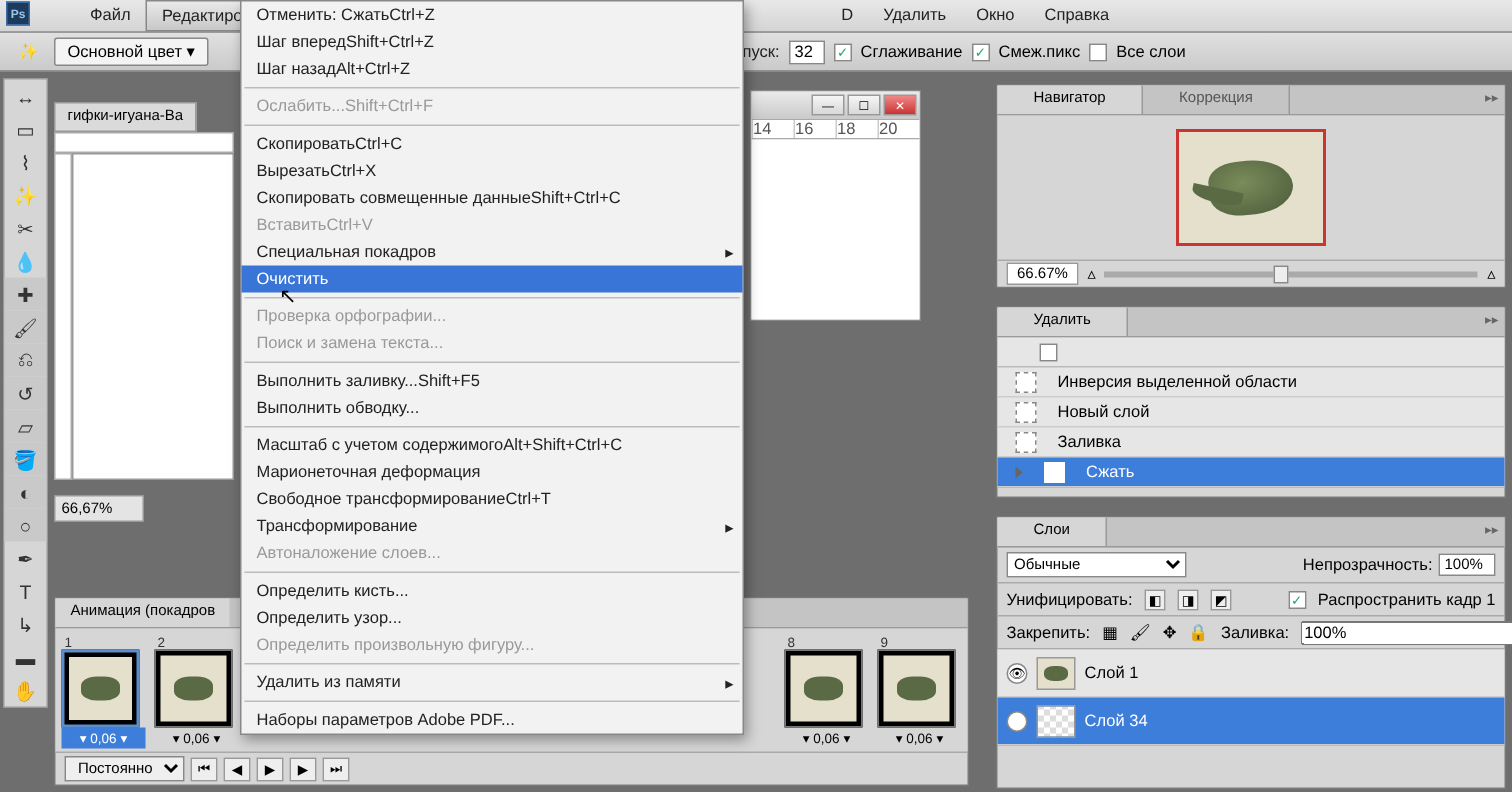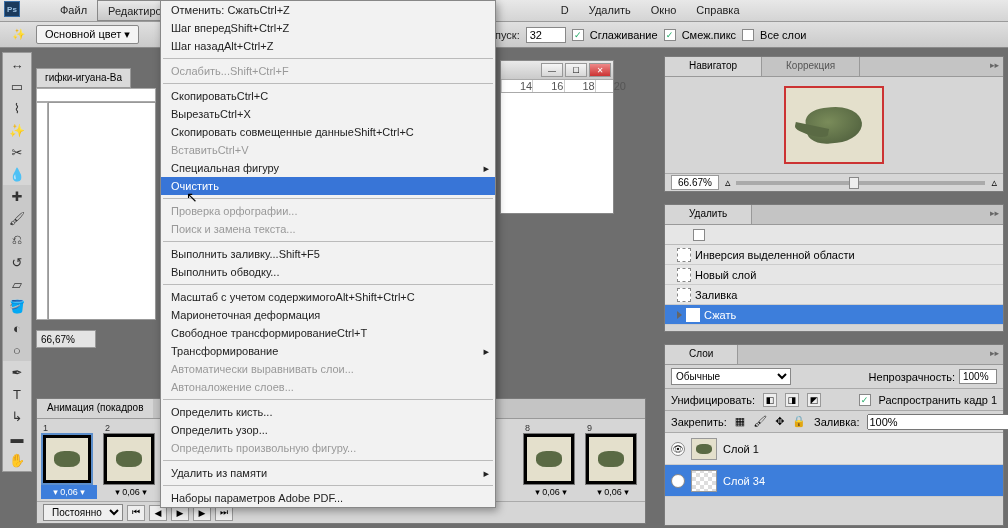--- a/index.html
+++ b/index.html
@@ -10,21 +10,21 @@
 .menubar .ps-icon { width: 50px; height: 18px; display: flex; align-items: center; padding-left: 4px; }
 .ps-square { width: 16px; height: 16px; background: #1b3a5c; border: 1px solid #3a6ea5; display: flex; align-items: center; justify-content: center; color: #a0c4e4; font-size: 8px; font-weight: bold; }
 .menu-item { padding: 4px 10px; color: #222; cursor: default; }
 .menu-item.active { background: linear-gradient(#e9e9e9,#c8c8c8); border: 1px solid #888; }
 
 
 .optbar { position: absolute; top: 22px; left: 0; right: 0; height: 26px; background: linear-gradient(#e0e0e0,#cacaca); border-bottom: 1px solid #8a8a8a; display: flex; align-items: center; padding-left: 8px; gap: 6px; }
 .wand-icon { width: 22px; height: 22px; display: flex; align-items: center; justify-content: center; }
 .color-btn { background: #f4f4f4; border: 1px solid #888; padding: 2px 8px; border-radius: 2px; }
 .opt-label { color: #222; margin-left: 8px; }
-.opt-input { width: 40px; border: 1px solid #888; padding: 1px 3px; background: #fff; }
+.opt-input { width: 24px; border: 1px solid #888; padding: 1px 3px; background: #fff; }
 .checkbox { width: 12px; height: 12px; border: 1px solid #888; background: #fff; display: inline-flex; align-items: center; justify-content: center; }
 .checkbox.checked::after { content: '✓'; font-size: 9px; color: #2a6; }
 
 
 .tools { position: absolute; left: 2px; top: 52px; width: 30px; background: #d6d6d6; border: 1px solid #999; }
 .tool { width: 28px; height: 22px; display: flex; align-items: center; justify-content: center; font-size: 13px; color: #333; }
 .tool.grp2 { background: #c9c9c9; }
 
 
 .dropdown { position: absolute; left: 160px; top: 0; width: 336px; background: #f2f2f2; border: 1px solid #888; box-shadow: 2px 3px 8px rgba(0,0,0,.35); z-index: 50; }
@@ -34,21 +34,21 @@
 .dd-item .arrow { position: absolute; right: 6px; }
 .dd-sep { height: 1px; background: #bbb; margin: 3px 2px; }
 .cursor { position: absolute; left: 186px; top: 189px; z-index: 60; font-size: 14px; color: #000; }
 
 
 .docwin { position: absolute; top: 60px; left: 500px; width: 114px; border: 1px solid #888; background: #eaeaea; }
 .docwin .tb { height: 18px; background: linear-gradient(#eaeaea,#cacaca); display: flex; justify-content: flex-end; gap: 2px; padding: 2px; }
 .tb-btn { width: 22px; height: 14px; border: 1px solid #999; background: linear-gradient(#f6f6f6,#d8d8d8); display: flex; align-items: center; justify-content: center; font-size: 8px; }
 .tb-btn.close { background: linear-gradient(#e88,#c33); color: #fff; }
 .docwin .ruler { height: 14px; background: #fff; border-top: 1px solid #aaa; border-bottom: 1px solid #aaa; display: flex; font-size: 8px; color: #555; }
-.ruler span { flex: 1; border-left: 1px solid #ccc; padding-left: 18px; }
+.ruler span { flex: 1; border-left: 1px solid #ccc; padding-left: 0; }
 .docwin .canvas { height: 120px; background: #fff; }
 
 
 .doc-tab { position: absolute; top: 68px; left: 36px; height: 20px; background: #dadada; border: 1px solid #999; padding: 3px 8px; font-size: 10px; }
 .doc-ruler { position: absolute; top: 88px; left: 36px; right: auto; width: 120px; height: 14px; background: #fff; border: 1px solid #aaa; }
 .doc-canvas { position: absolute; top: 102px; left: 48px; width: 108px; height: 218px; background: #fff; border: 1px solid #999; }
 .doc-vr { position: absolute; top: 102px; left: 36px; width: 12px; height: 218px; background: #fff; border: 1px solid #aaa; }
 .doc-status { position: absolute; top: 330px; left: 36px; width: 60px; height: 18px; background: #e4e4e4; border: 1px solid #999; display: flex; align-items: center; padding: 0 4px; font-size: 10px; }
 
 
@@ -65,21 +65,21 @@
 .iguana::after { content:''; position:absolute; left:-12px; top:16px; width:34px; height:10px; background:#5a6a44; border-radius: 0 0 40% 60%; transform: rotate(18deg); }
 .nav-foot { height: 18px; display: flex; align-items: center; gap: 6px; padding: 0 6px; border-top: 1px solid #aaa; background: #d6d6d6; }
 .nav-zoom { background: #fff; border: 1px solid #999; padding: 1px 6px; font-size: 10px; }
 .nav-slider { flex: 1; height: 4px; background: #aaa; position: relative; }
 .nav-slider .knob { position: absolute; left: 45%; top: -4px; width: 10px; height: 12px; background: #eee; border: 1px solid #888; }
 
 .hist-panel { left: 664px; top: 204px; width: 340px; height: 128px; }
 .hist-body { background: #e6e6e6; }
 .hist-head { height: 20px; border-bottom: 1px solid #bbb; display:flex; align-items:center; padding-left: 28px; }
 .hist-sq { width: 12px; height: 12px; background: #fff; border: 1px solid #888; margin-right: 6px; }
-.hist-row { height: 20px; display: flex; align-items: center; border-bottom: 1px solid #ccc; padding-left: 12px; gap: 4px; }
+.hist-row { height: 20px; display: flex; align-items: center; border-bottom: 1px solid #ccc; padding-left: 12px; gap: 14px; }
 .hist-row .step-icon { width: 14px; height: 14px; background: #fff; border: 1px dashed #888; }
 .hist-row.sel { background: #3d7edb; color: #fff; }
 .hist-row.sel .step-icon { border-color: #fff; }
 .hist-row .tri { width:0; height:0; border-top:4px solid transparent; border-bottom:4px solid transparent; border-left:5px solid #666; }
 
 .layers-panel { left: 664px; top: 344px; width: 340px; height: 182px; }
 .layers-opts { height: 24px; display: flex; align-items: center; gap: 6px; padding: 0 6px; border-bottom: 1px solid #aaa; }
 .layers-opts select { border: 1px solid #888; padding: 1px 0; font-size: 10px; width: 120px; background:#fff; }
 .layers-opts .op-box { display:flex; align-items:center; gap:4px; margin-left:auto; }
 .layers-opts input { width: 38px; border: 1px solid #888; padding: 1px 3px; font-size: 10px; }
@@ -199,21 +199,21 @@
     </div>
     <div class="dd-item">
       <span>Скопировать совмещенные данные</span>
       <span>Shift+Ctrl+C</span>
     </div>
     <div class="dd-item disabled">
       <span>Вставить</span>
       <span>Ctrl+V</span>
     </div>
     <div class="dd-item">
-      <span>Специальная фигуру</span>
+      <span>Специальная покадров</span>
       <span class="arrow">▸</span>
     </div>
     <div class="dd-item hover">
       <span>Очистить</span>
     </div>
     <div class="dd-sep"></div>
     <div class="dd-item disabled">
       <span>Проверка орфографии...</span>
     </div>
     <div class="dd-item disabled">
@@ -235,23 +235,20 @@
     <div class="dd-item">
       <span>Марионеточная деформация</span>
     </div>
     <div class="dd-item">
       <span>Свободное трансформирование</span>
       <span>Ctrl+T</span>
     </div>
     <div class="dd-item">
       <span>Трансформирование</span>
       <span class="arrow">▸</span>
-    </div>
-    <div class="dd-item disabled">
-      <span>Автоматически выравнивать слои...</span>
     </div>
     <div class="dd-item disabled">
       <span>Автоналожение слоев...</span>
     </div>
     <div class="dd-sep"></div>
     <div class="dd-item">
       <span>Определить кисть...</span>
     </div>
     <div class="dd-item">
       <span>Определить узор...</span>

